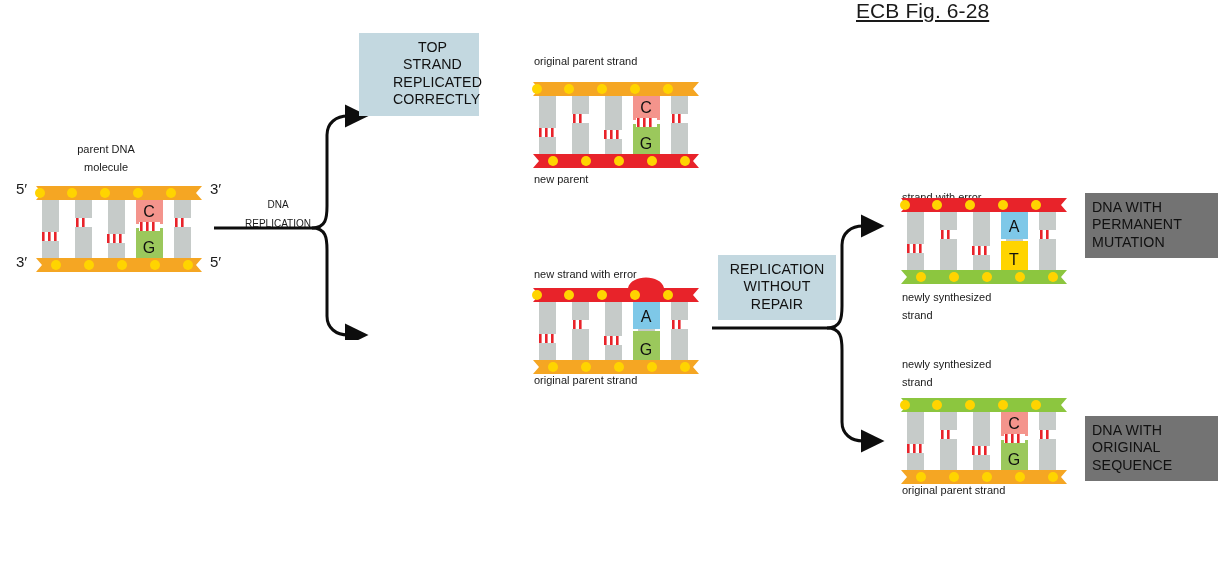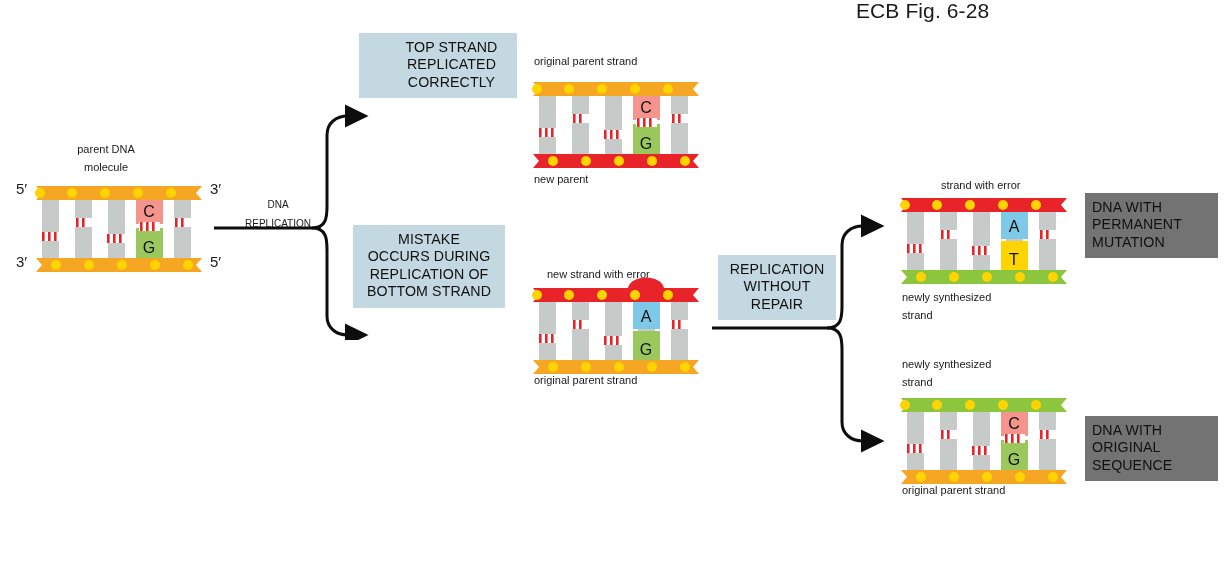--- a/index.html
+++ b/index.html
@@ -16,20 +16,21 @@
   #stage { position: absolute; left:0; top:0; width:1230px; height:572px; }
 
   
   .fig-ref {
     position: absolute;
     left: 856px; top: -1px;
     font-size: 21px;
     color: #1a1a1a;
     letter-spacing: 0.1px;
     white-space: nowrap;
+    text-decoration: underline;
   }
 
   
   .lbl {
     position: absolute;
     font-size: 11px;
     color: #1a1a1a;
     white-space: pre;
     line-height: 18px;
   }
@@ -150,28 +151,24 @@
     <defs>
       <marker id="ah" markerWidth="9" markerHeight="9" refX="6.5" refY="4.5" orient="auto">
         <path d="M0,0.6 L8,4.5 L0,8.4 Z" fill="#0d0d0d"></path>
       </marker>
     </defs>
     <path d="M0,128 L98,128" stroke="#0d0d0d" stroke-width="3" fill="none"></path>
     <path d="M98,128 C112,128 113,118 113,106 L113,35 C113,23 122,16 134,16 L150,16" stroke="#0d0d0d" stroke-width="3" fill="none" marker-end="url(#ah)"></path>
     <path d="M98,128 C112,128 113,138 113,150 L113,216 C113,228 122,235 134,235 L150,235" stroke="#0d0d0d" stroke-width="3" fill="none" marker-end="url(#ah)"></path>
   </svg>
 
-  <div class="pbox" style="left:359px; top:33px; width:158px;padding-left:34px;">TOP STRAND
+  <div class="pbox" style="left:359px; top:33px; width:120px;padding-left:34px;">TOP STRAND
 REPLICATED
 CORRECTLY</div>
 
-  <div class="pbox" style="left:353px; top:225px; width:152px;">MISTAKE
-OCCURS DURING
-REPLICATION OF
-BOTTOM STRAND</div>
 
   <div class="lbl" style="left:534px; top:52px;">original parent strand</div>
   <div class="lbl" style="left:534px; top:170px;">new parent</div>
 
   <div class="dna" style="left:533px; top:80px;">
     <svg width="172" height="92" viewBox="0 0 172 92">
       <g>
         <rect x="6" y="16" width="17" height="58" fill="#c6cbc9"></rect>
         <rect x="4" y="48" width="21" height="9" fill="#ffffff"></rect>
         <rect x="6" y="48" width="2.6" height="9" fill="#e8232a"></rect>
@@ -212,21 +209,21 @@
         <path d="M0,74 L166,74 L160,81 L166,88 L0,88 L6,81 Z" fill="#e8232a"></path>
         <circle cx="20" cy="81" r="5" fill="#ffd400"></circle>
         <circle cx="53" cy="81" r="5" fill="#ffd400"></circle>
         <circle cx="86" cy="81" r="5" fill="#ffd400"></circle>
         <circle cx="119" cy="81" r="5" fill="#ffd400"></circle>
         <circle cx="152" cy="81" r="5" fill="#ffd400"></circle>
       </g>
     </svg>
   </div>
 
-  <div class="lbl" style="left:534px; top:265px;margin-left:13px;">new strand with error</div>
+  <div class="lbl" style="left:534px; top:265px;">new strand with error</div>
   <div class="lbl" style="left:534px; top:371px;">original parent strand</div>
 
   <div class="dna" style="left:533px; top:286px;">
     <svg width="172" height="100" viewBox="0 0 172 100">
       <g>
         <rect x="6" y="16" width="17" height="58" fill="#c6cbc9"></rect>
         <rect x="4" y="48" width="21" height="9" fill="#ffffff"></rect>
         <rect x="6" y="48" width="2.6" height="9" fill="#e8232a"></rect>
         <rect x="12" y="48" width="2.6" height="9" fill="#e8232a"></rect>
         <rect x="18" y="48" width="2.6" height="9" fill="#e8232a"></rect>
@@ -277,21 +274,21 @@
     <defs>
       <marker id="ah2" markerWidth="9" markerHeight="9" refX="6.5" refY="4.5" orient="auto">
         <path d="M0,0.6 L8,4.5 L0,8.4 Z" fill="#0d0d0d"></path>
       </marker>
     </defs>
     <path d="M0,130 L115,130" stroke="#0d0d0d" stroke-width="3" fill="none"></path>
     <path d="M115,130 C129,130 130,120 130,108 L130,47 C130,35 139,28 151,28 L168,28" stroke="#0d0d0d" stroke-width="3" fill="none" marker-end="url(#ah2)"></path>
     <path d="M115,130 C129,130 130,140 130,152 L130,224 C130,236 139,243 151,243 L168,243" stroke="#0d0d0d" stroke-width="3" fill="none" marker-end="url(#ah2)"></path>
   </svg>
 
-  <div class="lbl" style="left:902px; top:176px;margin-left:39px;">strand with error</div>
+  <div class="lbl" style="left:902px; top:188px;">strand with error</div>
   <div class="lbl" style="left:902px; top:288px;">newly synthesized
 strand</div>
 
   <div class="dna" style="left:901px; top:196px;">
     <svg width="172" height="92" viewBox="0 0 172 92">
       <g>
         <rect x="6" y="16" width="17" height="58" fill="#c6cbc9"></rect>
         <rect x="4" y="48" width="21" height="9" fill="#ffffff"></rect>
         <rect x="6" y="48" width="2.6" height="9" fill="#e8232a"></rect>
         <rect x="12" y="48" width="2.6" height="9" fill="#e8232a"></rect>

